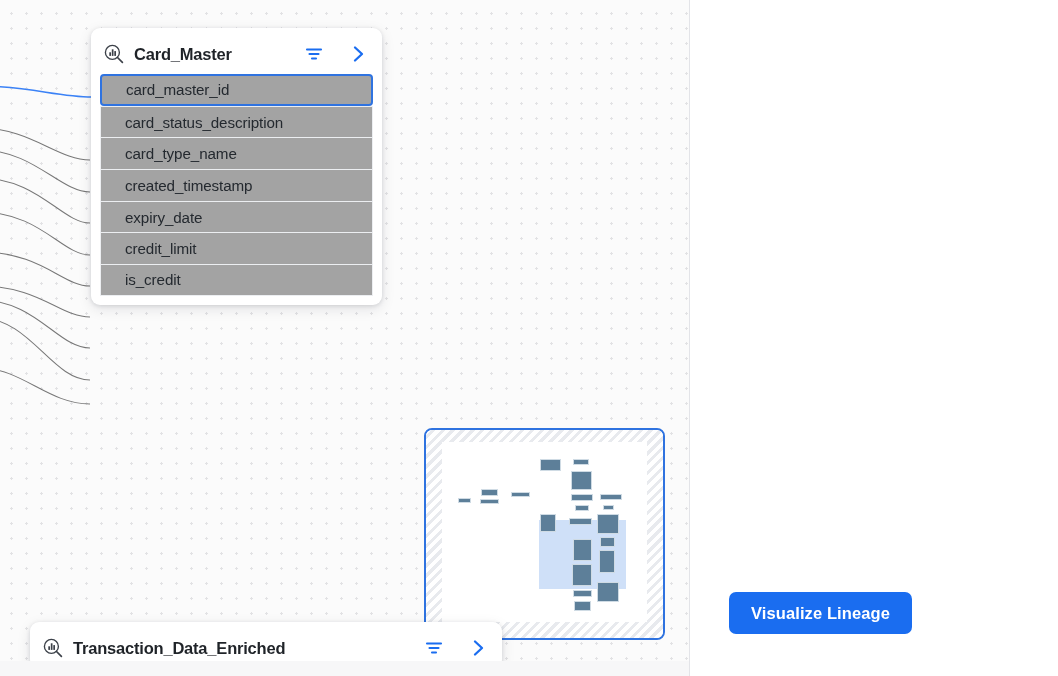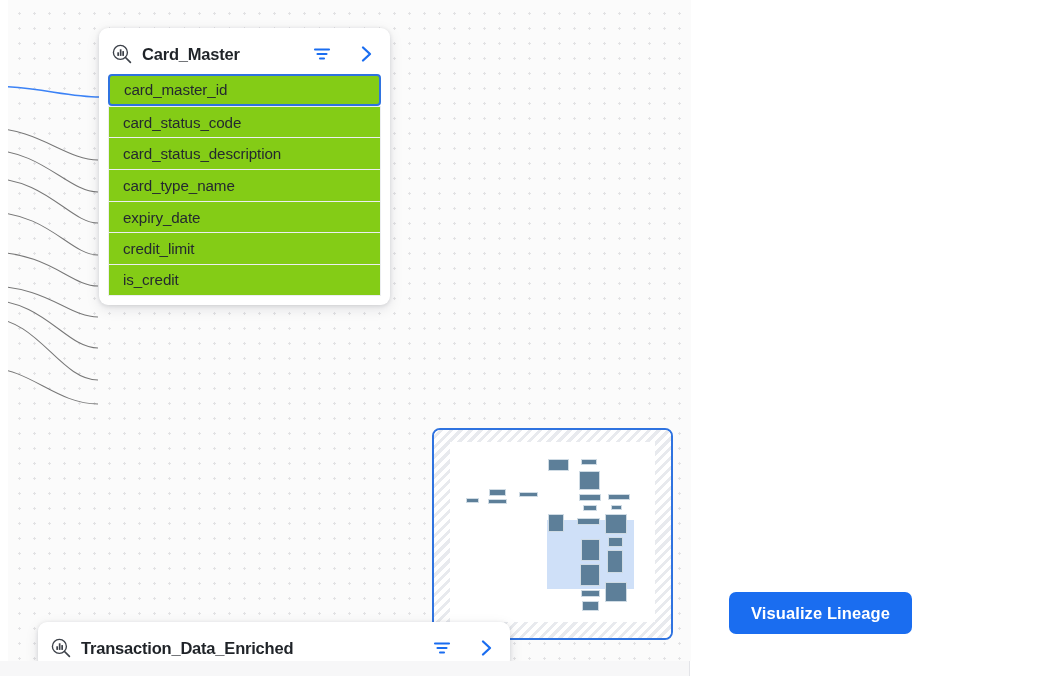--- a/index.html
+++ b/index.html
@@ -15,21 +15,21 @@
   #root {
     position: relative;
     width: 1058px;
     height: 676px;
     background: #ffffff;
   }
 
   
   .canvas {
     position: absolute;
-    left: 8px; top: 0;
+    left: 0; top: 0;
     width: 690px; height: 661px;
     background-color: #fbfbfb;
     background-image: radial-gradient(#e2e2e4 1.35px, transparent 1.4px);
     background-size: 15px 15px;
     background-position: 4px 6px;
     border-right: 1px solid #e3e4e8;
     overflow: hidden;
   }
   .canvas-bottom-strip {
     position: absolute;
@@ -95,24 +95,24 @@
   }
   .node-header .spacer { flex: 1 1 auto; min-width: 14px; }
   .hdr-icon { display: flex; align-items: center; justify-content: center; cursor: pointer; }
   .hdr-icon.filter { margin-right: 22px; }
 
   .col-list { display: flex; flex-direction: column; }
   .col-row {
     height: 31.7px;
     display: flex;
     align-items: center;
-    padding-left: 14px;
+    padding-left: 24px;
     font-size: 15.2px;
     color: #24292f;
-    background: #84cc16;
+    background: #a3a3a3;
     border: 1px solid #eceef1;
     border-bottom: none;
     letter-spacing: -.1px;
     cursor: pointer;
   }
   .col-row:last-child { border-bottom: 1px solid #eceef1; }
   .col-row.selected {
     border: 2px solid #2f73e0;
     border-radius: 4px;
     position: relative;
@@ -194,23 +194,23 @@
           </svg>
         </span>
         <span class="hdr-icon">
           <svg width="22" height="22" viewBox="0 0 22 22">
             <polyline points="8,4.5 15,11 8,17.5" fill="none" stroke="#1a6df0" stroke-width="2.3" stroke-linecap="round" stroke-linejoin="round"></polyline>
           </svg>
         </span>
       </div>
       <div class="col-list" id="colList">
           <div class="col-row selected">card_master_id</div>
-          <div class="col-row">card_status_code</div>
           <div class="col-row">card_status_description</div>
           <div class="col-row">card_type_name</div>
+          <div class="col-row">created_timestamp</div>
           <div class="col-row">expiry_date</div>
           <div class="col-row">credit_limit</div>
           <div class="col-row">is_credit</div>
         </div>
     </div>
 
     <div class="minimap">
       <div class="minimap-hatch"></div>
       <div class="minimap-inner" id="minimapInner">
           <div class="mm-view" style="left: 97px; top: 78px; width: 87px; height: 69px;"></div>

